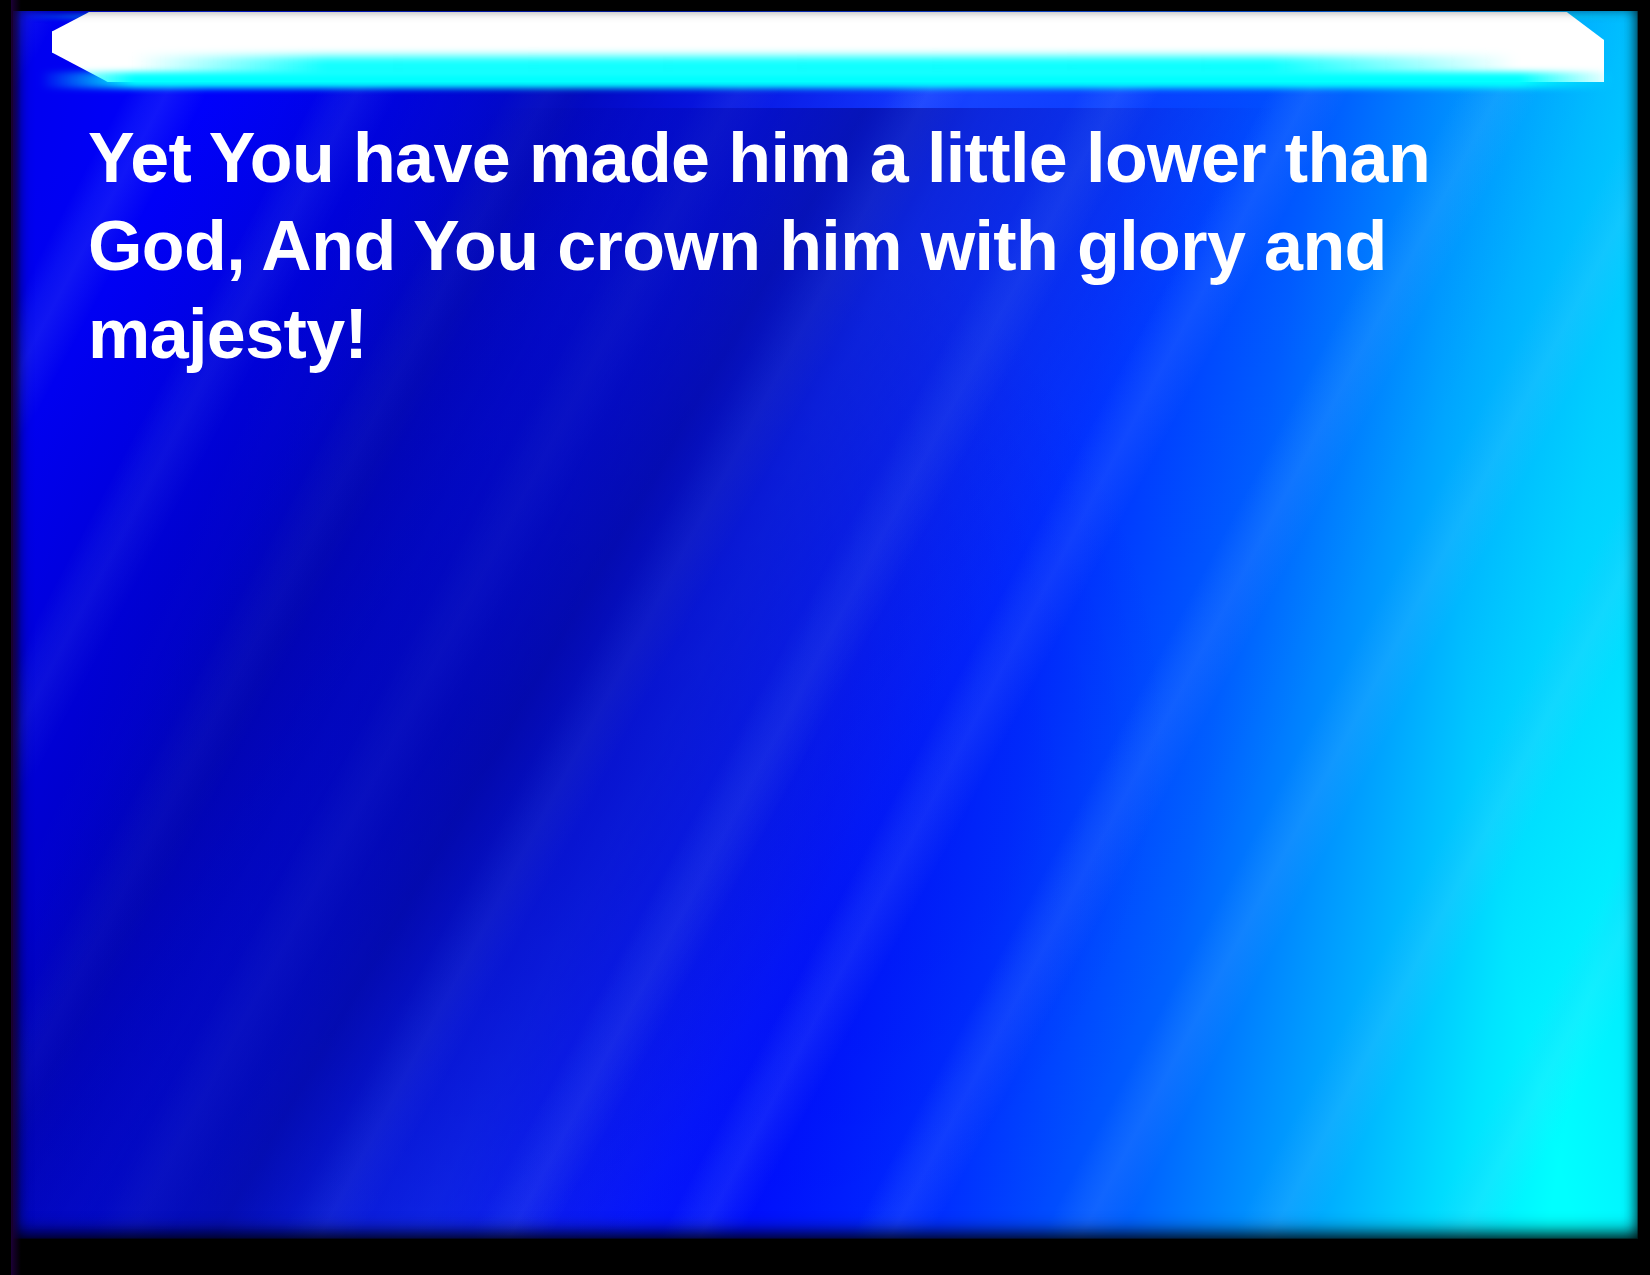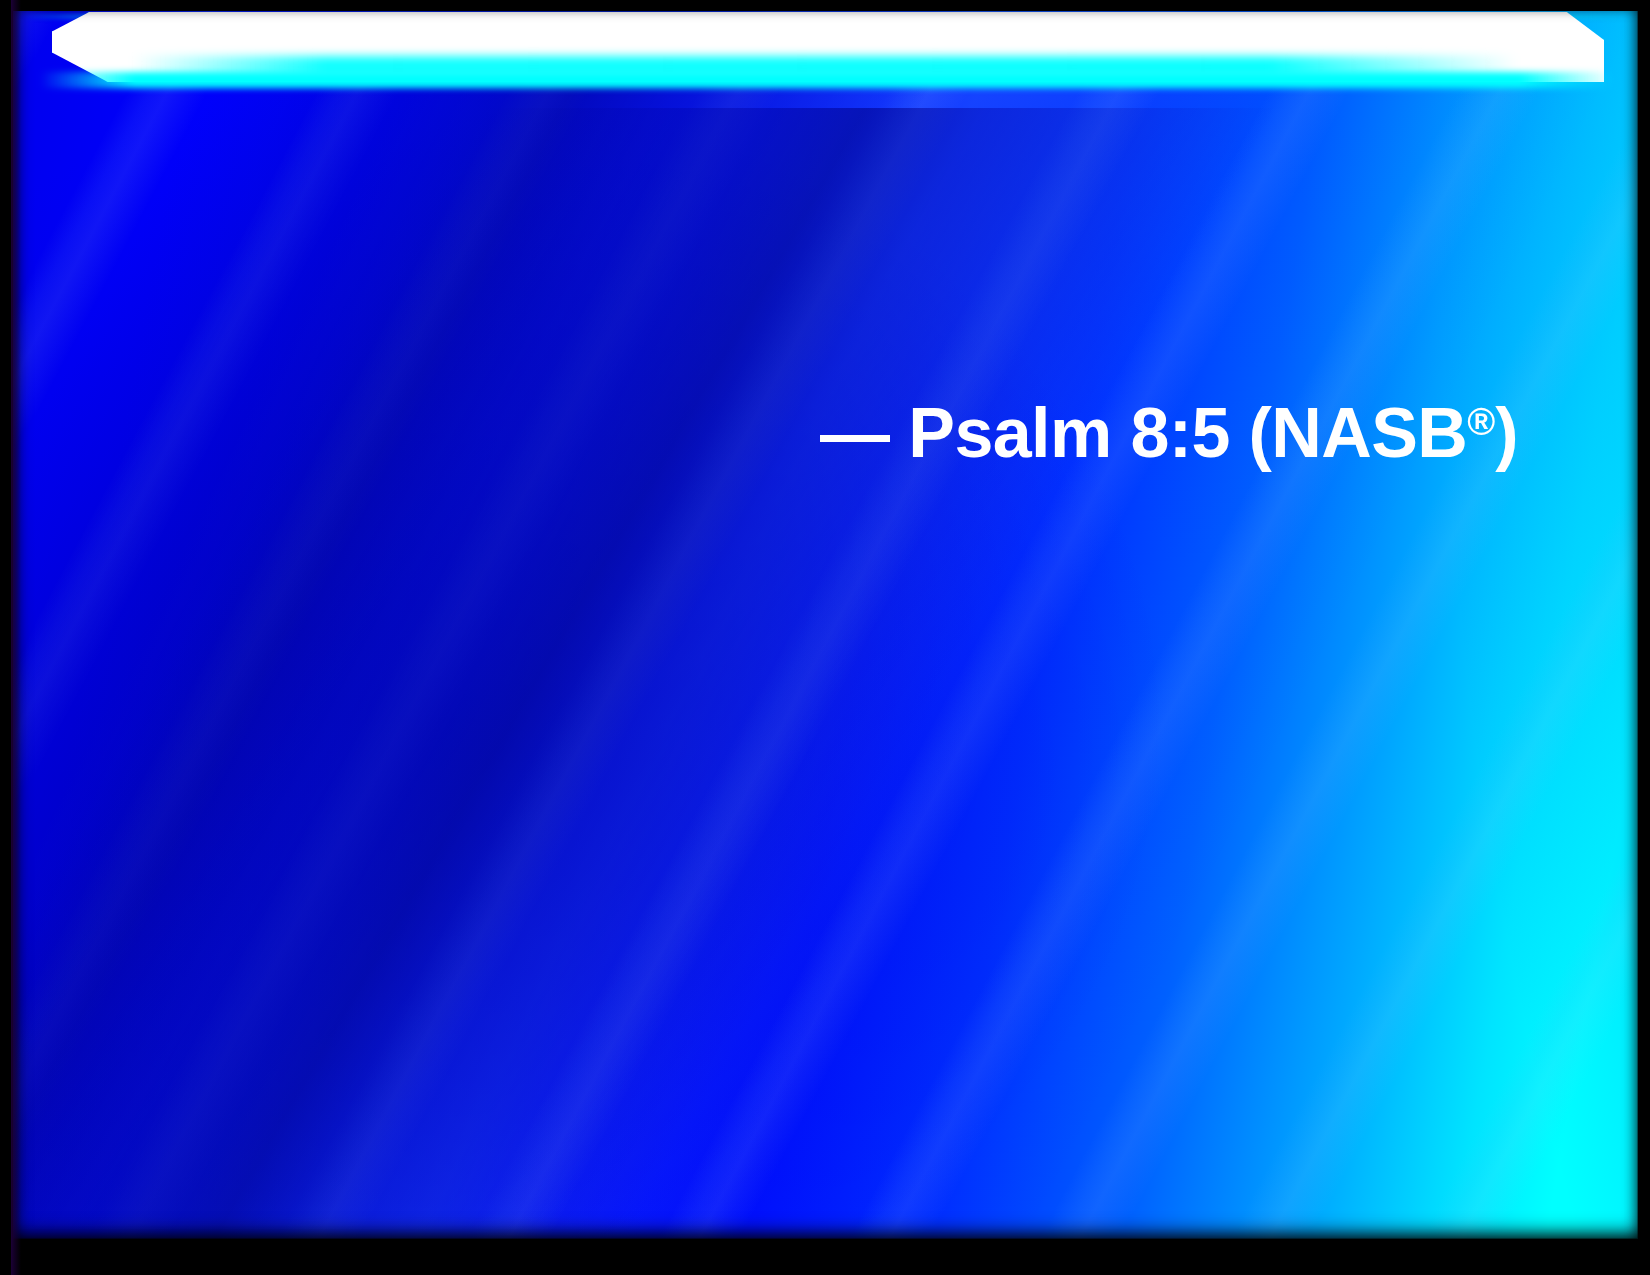--- a/index.html
+++ b/index.html
@@ -294,24 +294,22 @@
     <div class="bg-dark-stripe-2"></div>
 
     <div class="top-glow-wrap">
       <div class="top-glow-hairline"></div>
       <div class="top-glow-bar"></div>
       <div class="top-glow-cyan"></div>
       <div class="top-glow-under"></div>
     </div>
 
     <div class="text-layer">
-
-      <p class="verse-reference">
-        <span>—</span><span>&nbsp;</span><span>Psalm 8:5 (NASB</span><span class="reg-mark">®</span><span>)</span>
-      </p>
+      <p class="verse-text">Yet You have made him a little lower than God, And You crown him with glory and majesty!</p>
+
     </div>
 
     <div class="edge-vignette"></div>
   </div>
 
   <div class="frame-top"></div>
   <div class="frame-bottom"></div>
   <div class="frame-left"></div>
   <div class="frame-right"></div>
   <div class="frame-tint-left"></div>

